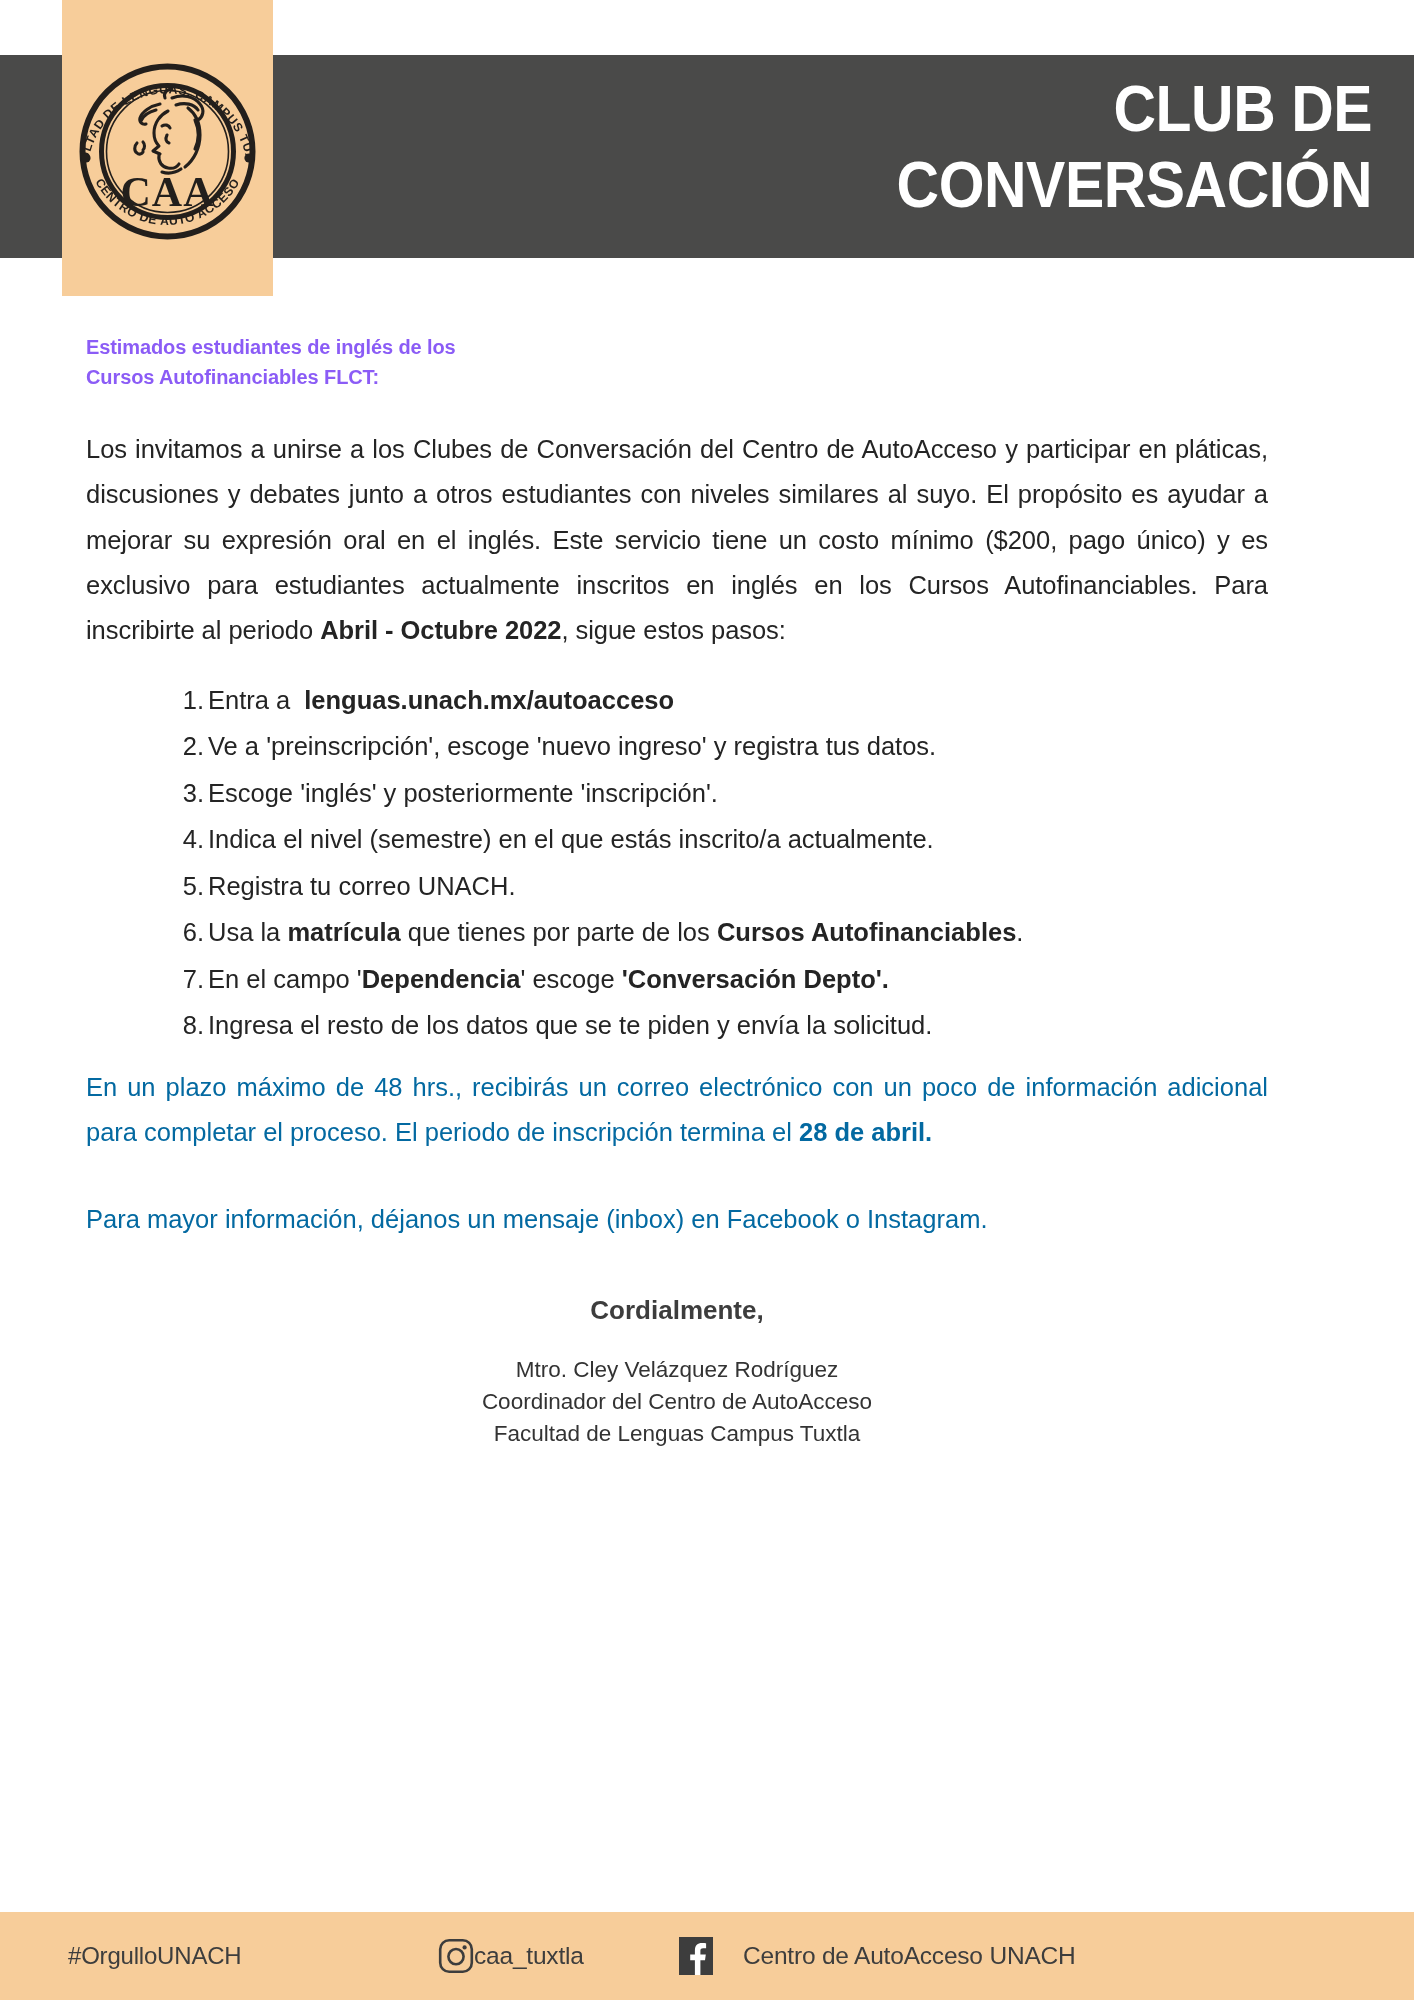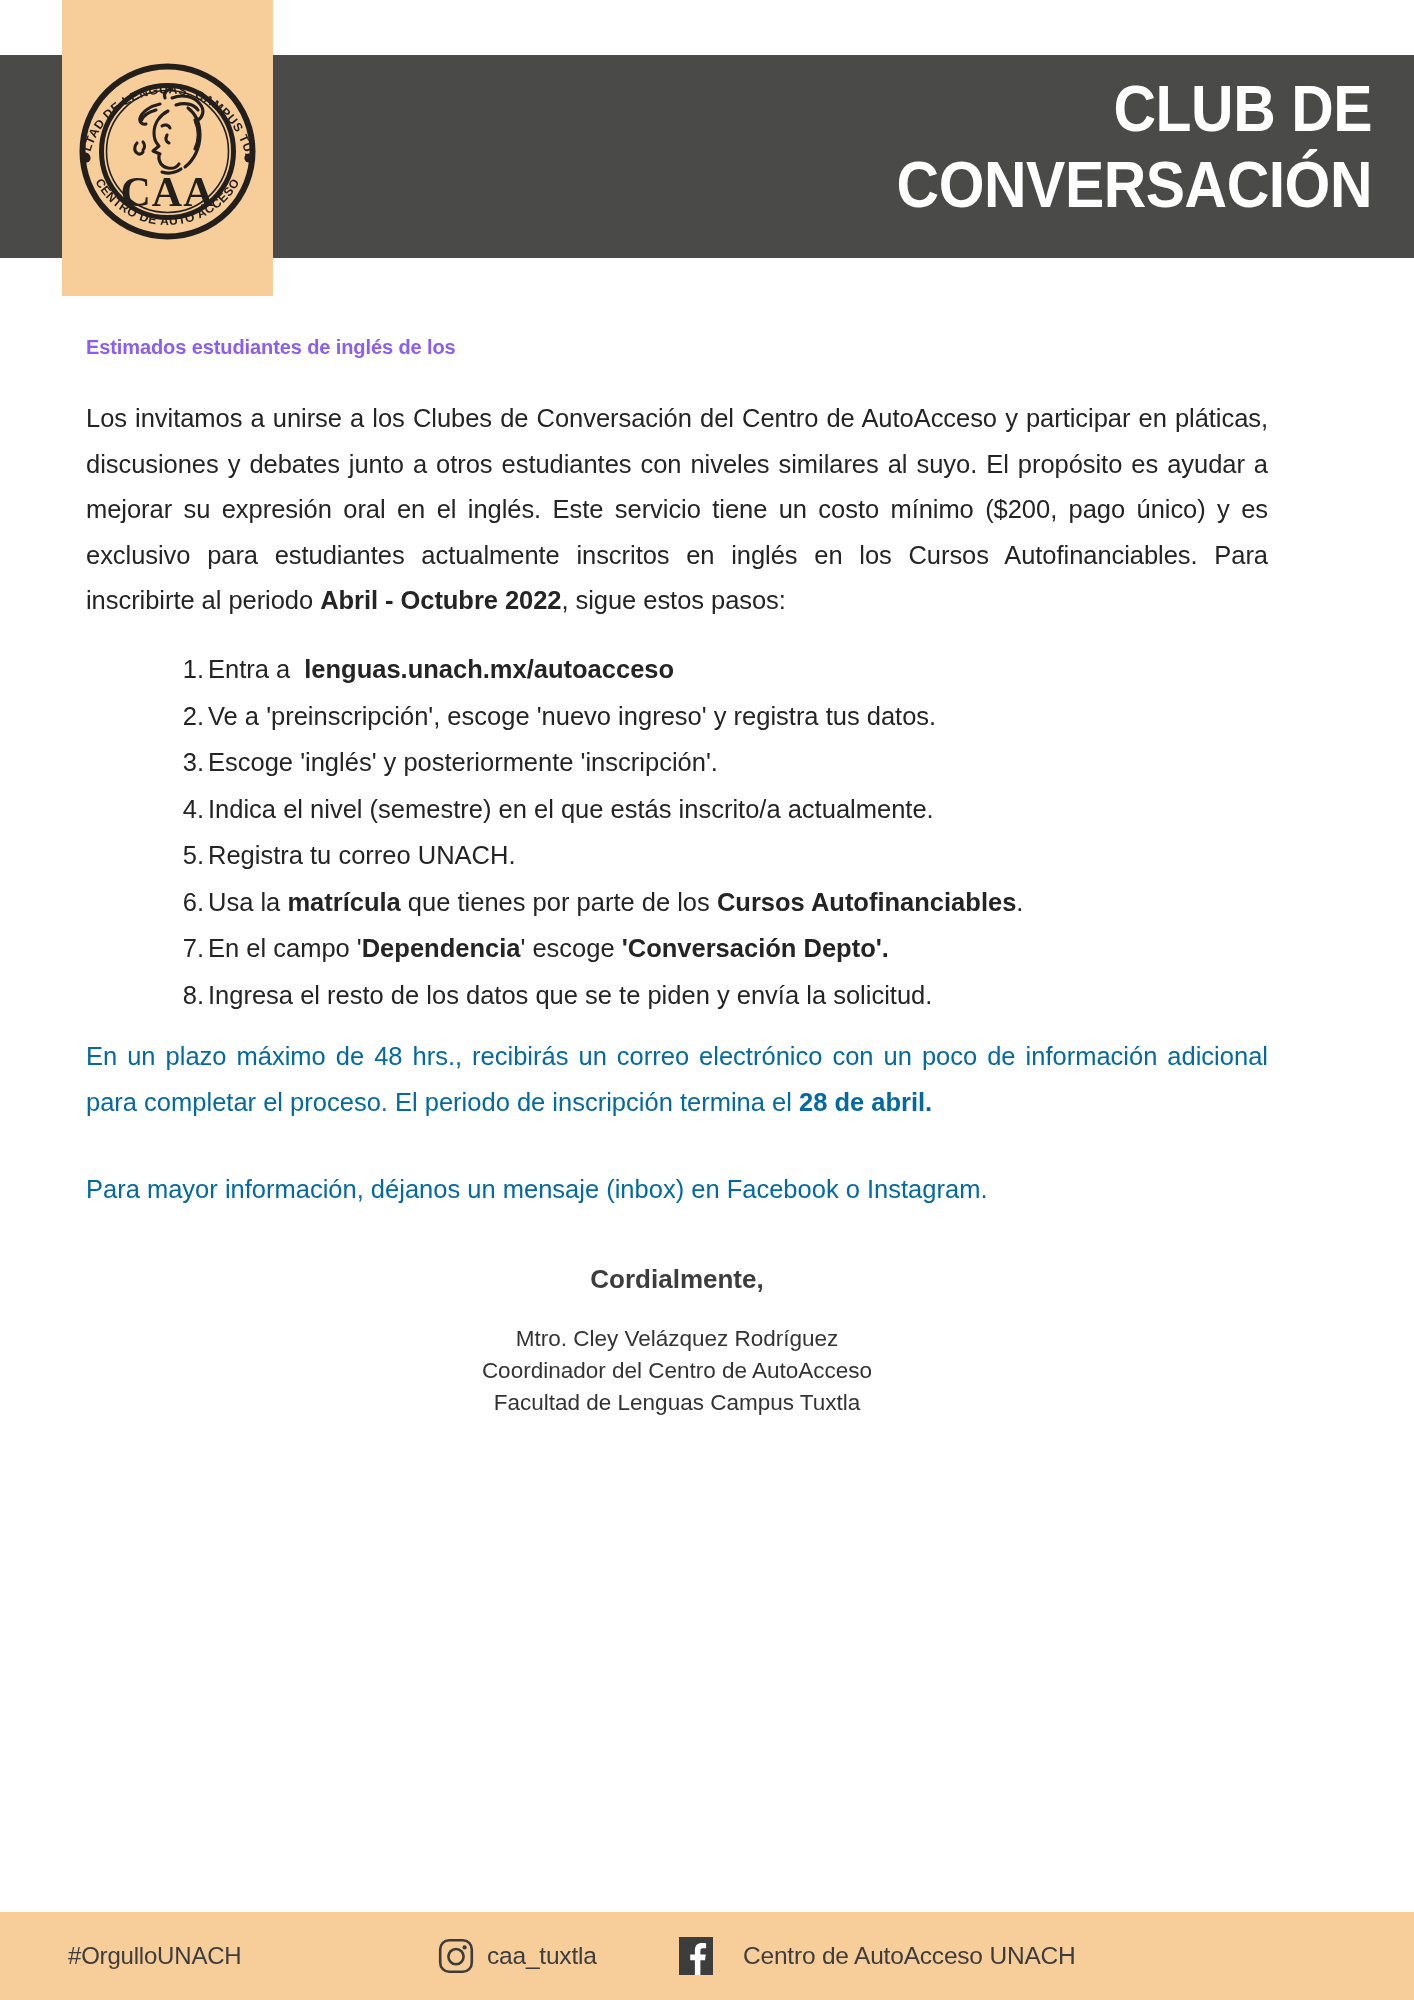--- a/index.html
+++ b/index.html
@@ -153,21 +153,20 @@
     left: 68px;
     font-size: 24px;
     color: #3d3d3d;
     letter-spacing: -0.2px;
   }
   .f-ig {
     position: absolute;
     left: 438px;
     display: flex;
     align-items: center;
-    gap: 13px;
   }
   .f-fb {
     position: absolute;
     left: 678px;
     display: flex;
     align-items: center;
     gap: 29px;
   }
   .f-label {
     font-size: 24.5px;
@@ -223,20 +222,21 @@
 
 <div class="header-title">
   <span>CLUB DE</span>
   <span class="l2">CONVERSACIÓN</span>
 </div>
 
 <div class="content">
 
   <div class="salutation">
     <span class="sl">Estimados estudiantes de inglés de los</span>
+    <span class="sl">Cursos Autofinanciables FLCT:</span>
   </div>
 
   <p class="intro"><span>Los invitamos a unirse a los Clubes de Conversación del Centro de AutoAcceso y participar en pláticas, discusiones y debates junto a otros estudiantes con niveles similares al suyo. El propósito es ayudar a mejorar su expresión oral en el inglés. Este servicio tiene un costo mínimo ($200, pago único) y es exclusivo para estudiantes actualmente inscritos en inglés en los Cursos Autofinanciables. Para inscribirte al periodo </span><b>Abril - Octubre 2022</b><span>, sigue estos pasos:</span></p>
 
   <ol class="steps">
     <li><span>Entra a</span><span class="url">lenguas.unach.mx/autoacceso</span></li>
     <li><span>Ve a 'preinscripción', escoge 'nuevo ingreso' y registra tus datos.</span></li>
     <li><span>Escoge 'inglés' y posteriormente 'inscripción'.</span></li>
     <li><span>Indica el nivel (semestre) en el que estás inscrito/a actualmente.</span></li>
     <li><span>Registra tu correo UNACH.</span></li>

